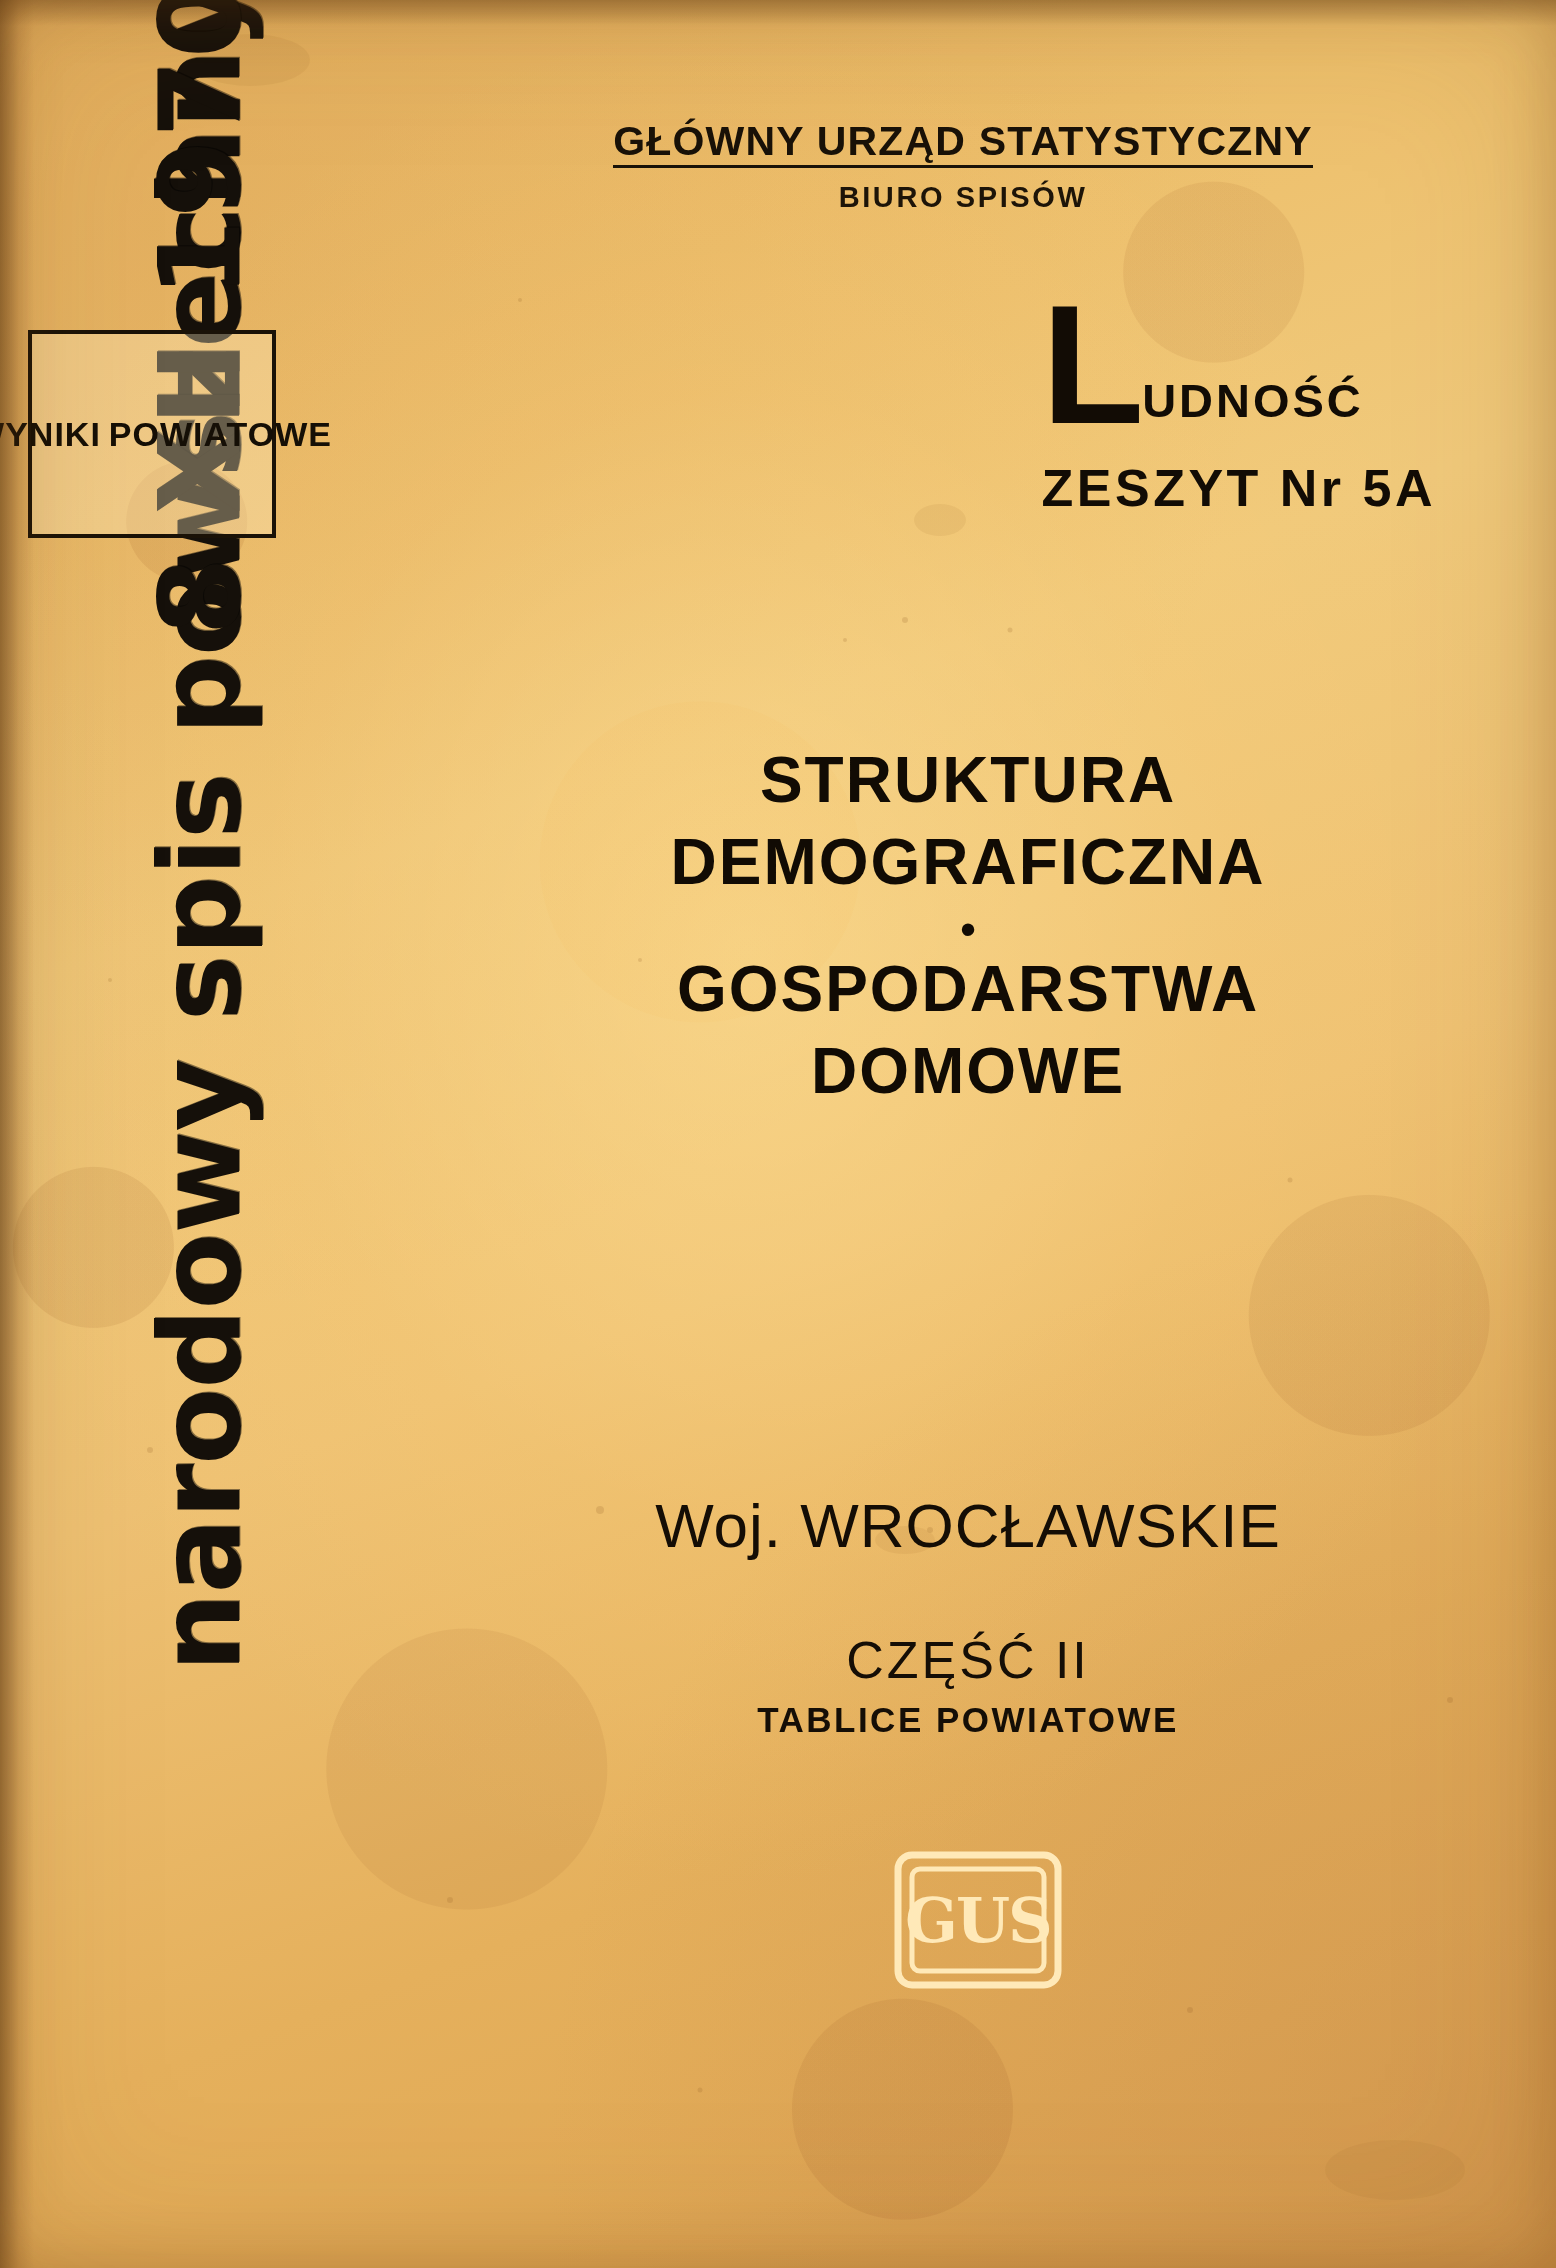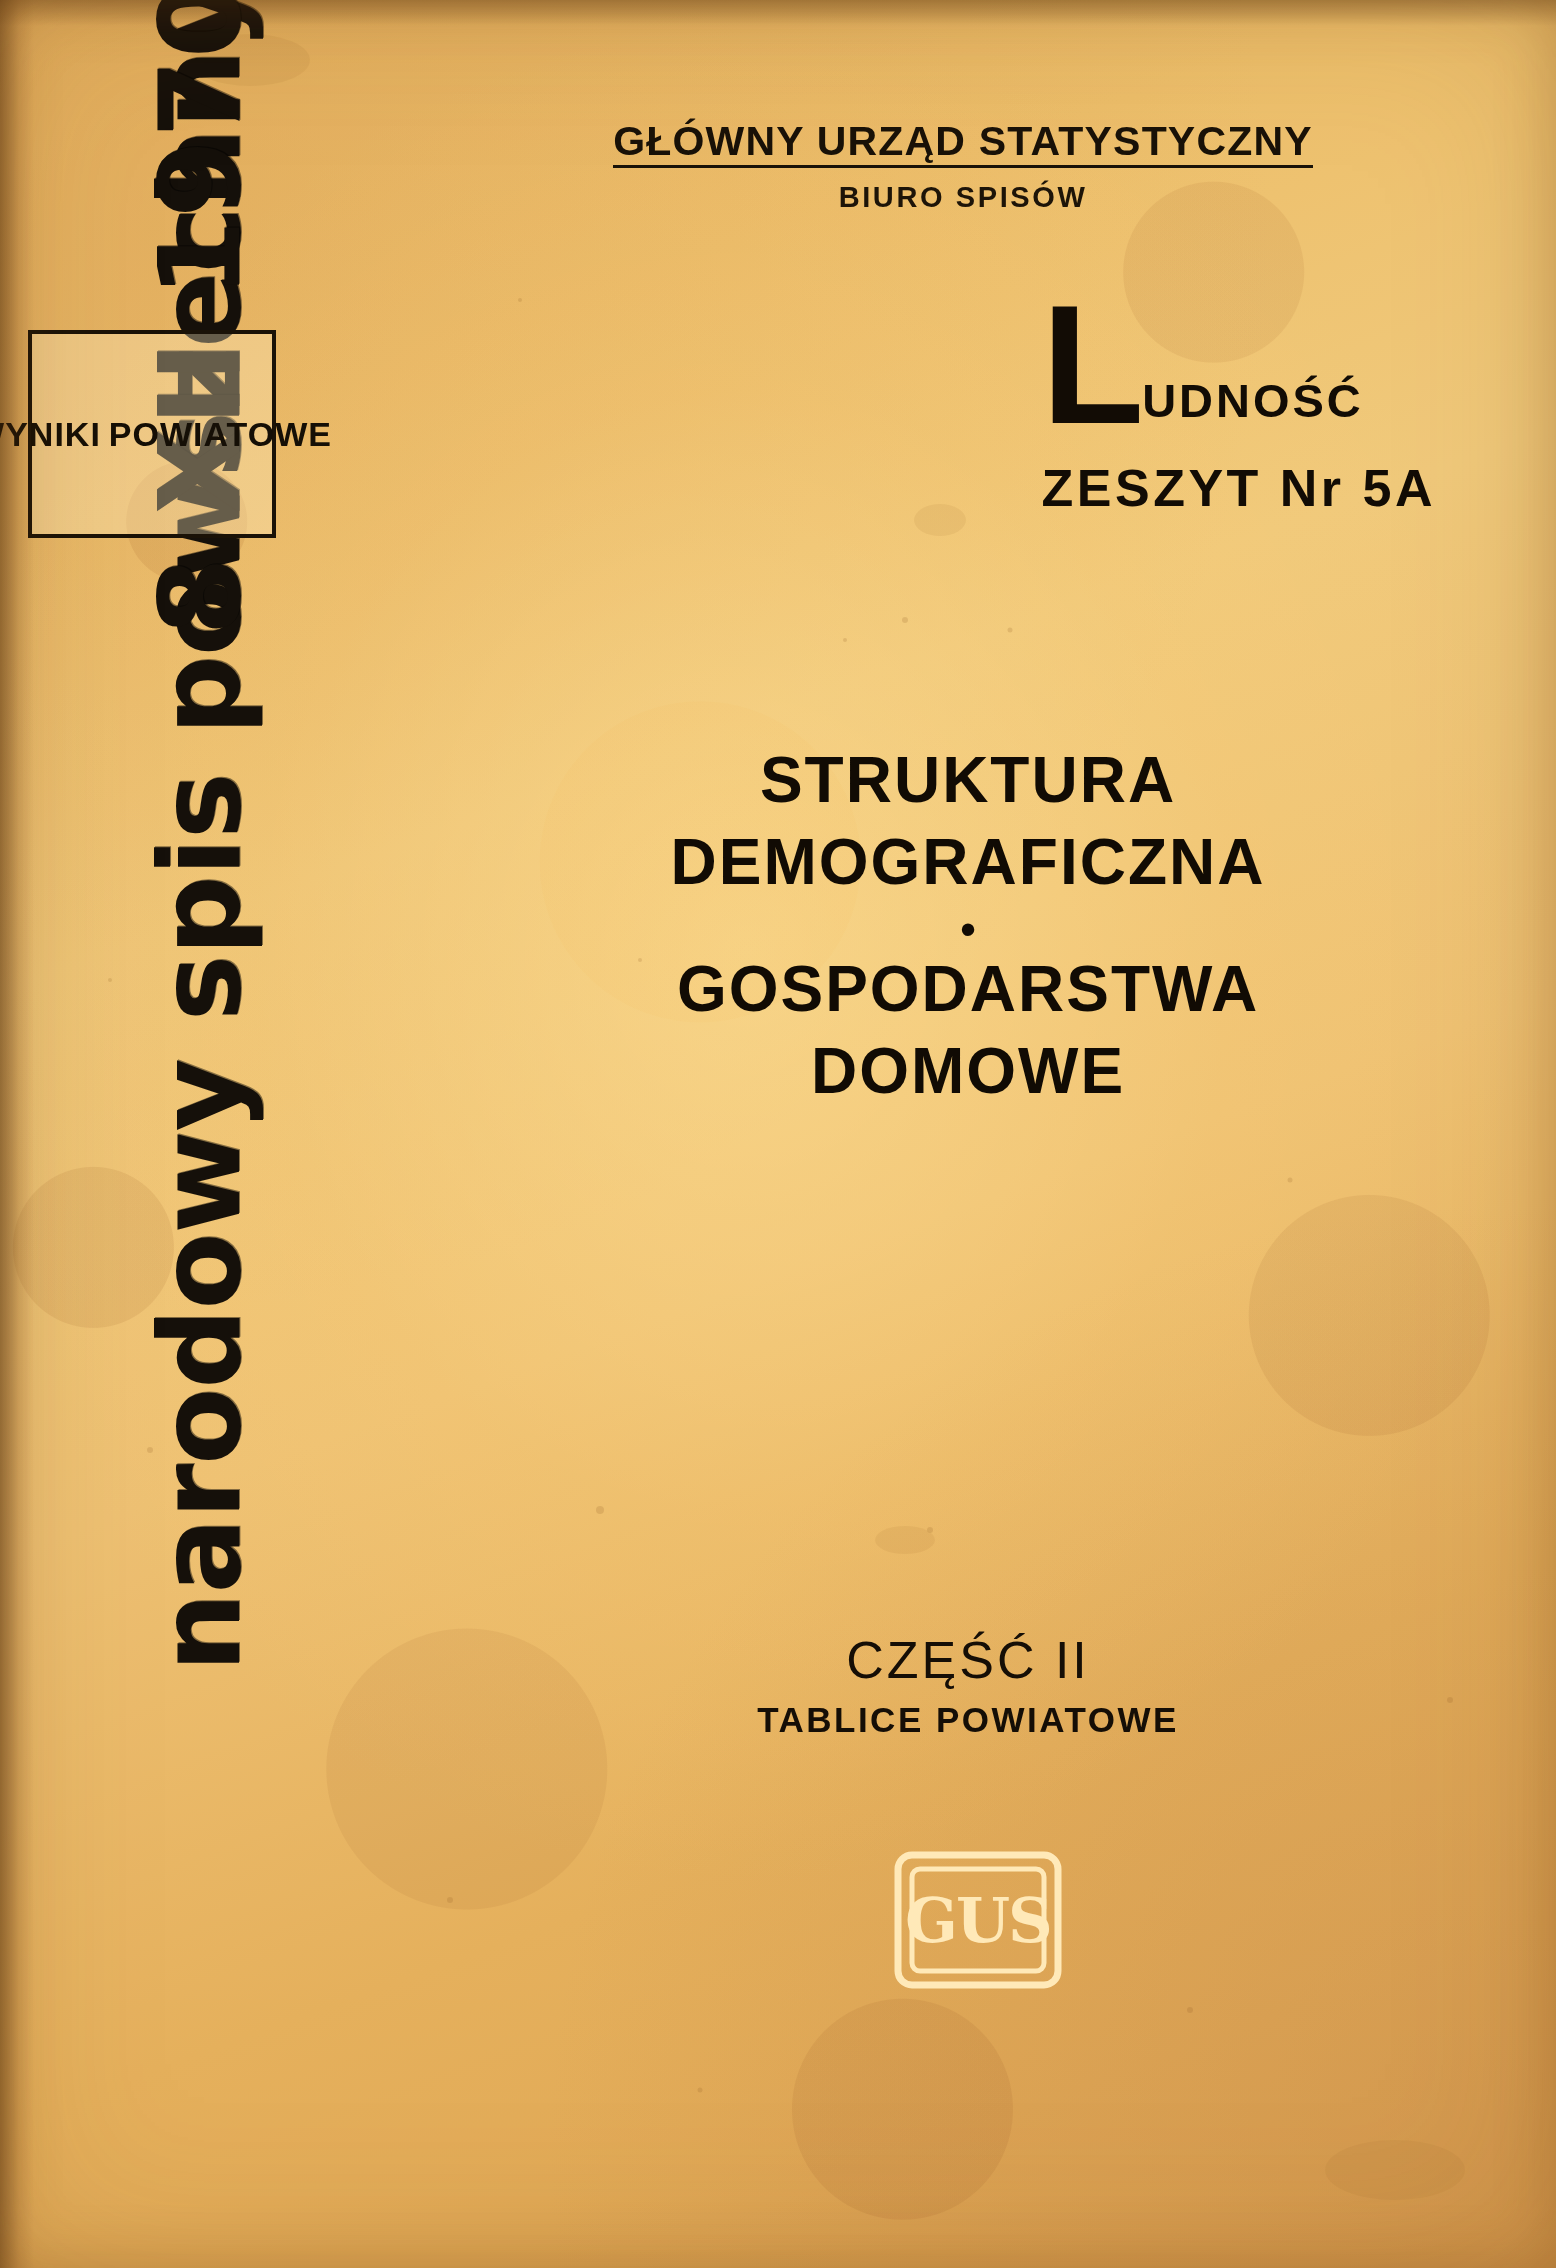--- a/index.html
+++ b/index.html
@@ -327,20 +327,21 @@
     </div>
 
     <div class="main-title">
       <div class="ln">STRUKTURA</div>
       <div class="ln">DEMOGRAFICZNA</div>
       <div class="dot-sep">•</div>
       <div class="ln">GOSPODARSTWA</div>
       <div class="ln">DOMOWE</div>
     </div>
 
+    <div class="voivod">Woj. WROCŁAWSKIE</div>
     <div class="part">CZĘŚĆ II</div>
     <div class="part-sub">TABLICE POWIATOWE</div>
 
     <div class="logo">
       <svg width="170" height="140" viewBox="0 0 170 140" aria-hidden="true">
         <rect x="5" y="5" width="160" height="130" rx="14" ry="14" fill="none" stroke="#ffe9b8" stroke-width="7"></rect>
         <rect x="19" y="19" width="132" height="102" rx="8" ry="8" fill="none" stroke="#ffe9b8" stroke-width="5"></rect>
         <text x="85" y="92" text-anchor="middle" font-family="DejaVu Serif, serif" font-weight="700" font-size="62" fill="#ffe9b8" letter-spacing="-2">GUS</text>
       </svg>
     </div>

